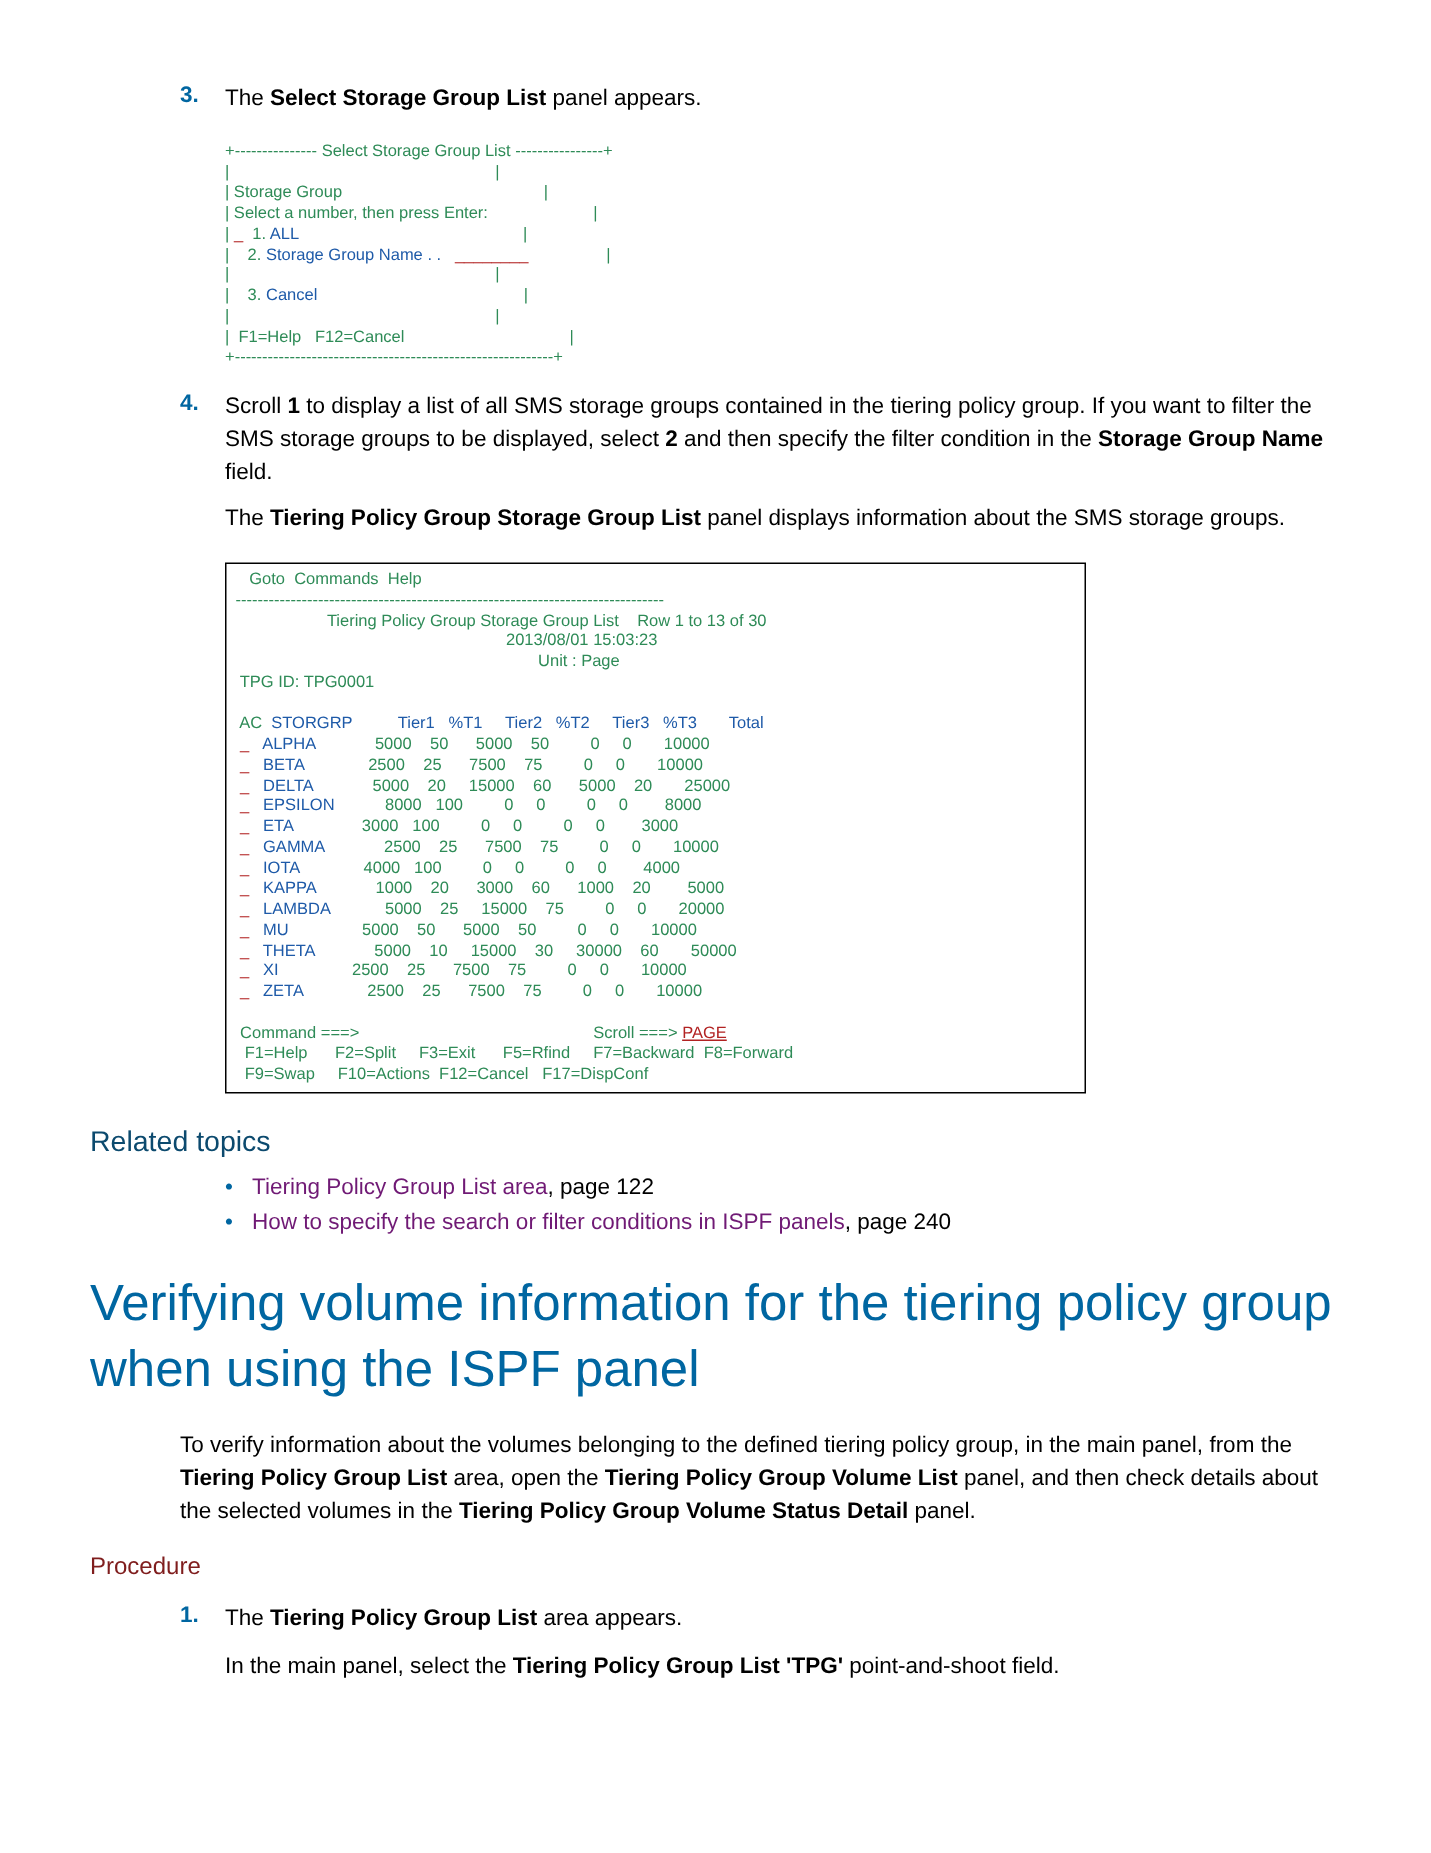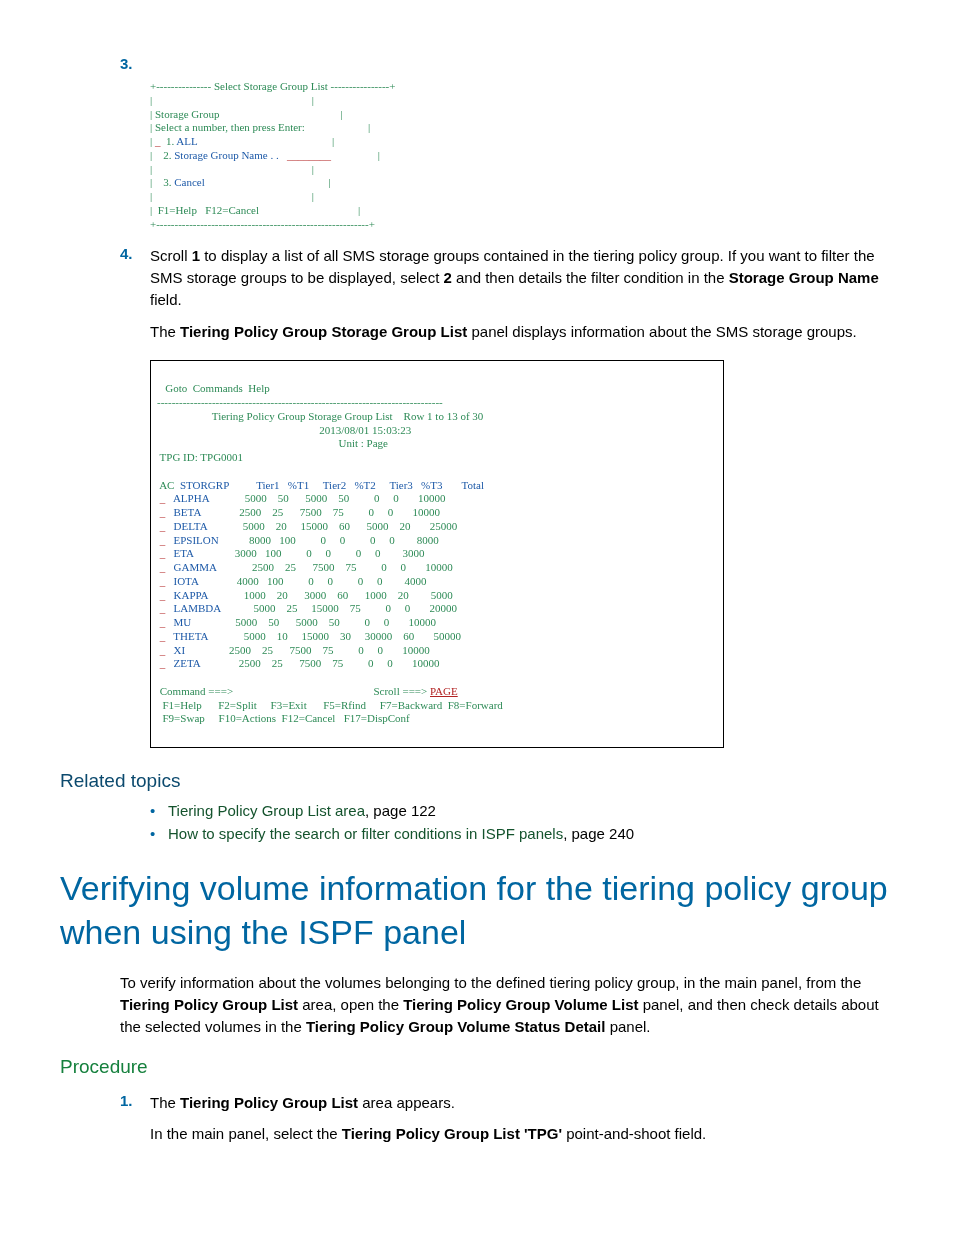--- a/index.html
+++ b/index.html
@@ -24,21 +24,21 @@
     flex: 0 0 30px;
     font-weight: bold;
     color: #0066a1;
   }
   .step-body {
     flex: 1;
     line-height: 1.45;
   }
   .step-body p { margin: 0 0 10px 0; }
   pre.panel {
-    font-family: Liberation Serif, serif;
+    font-family: Liberation Sans, sans-serif;
     font-size: 11px;
     line-height: 1.25;
     margin: 8px 0 14px 30px;
     white-space: pre;
   }
   pre.panel .g { color: #2e8b57; }
   pre.panel .b { color: #1e5aa8; }
   pre.panel .r { color: #b22222; }
   h2.related {
     font-family: Arial, Helvetica, sans-serif;
@@ -55,79 +55,82 @@
   ul.topics li {
     color: #0066a1;
     margin-bottom: 6px;
   }
   ul.topics li::before {
     content: "•";
     color: #0066a1;
     display: inline-block;
     width: 18px;
   }
-  ul.topics .lk { color: #14532d; }
+  ul.topics .lk { color: #701a75; }
   ul.topics .pg { color: #000; }
   h1.title {
     font-family: Arial, Helvetica, sans-serif;
     font-weight: normal;
     color: #0066a1;
     font-size: 34px;
     line-height: 1.3;
     margin: 24px 0 18px -60px;
   }
   p.intro {
     margin: 0 0 16px 0;
     line-height: 1.45;
   }
   h2.proc {
     font-family: Arial, Helvetica, sans-serif;
     font-weight: normal;
-    color: #15803d;
-    font-size: 19px;
+    color: #7f1d1d;
+    font-size: 16px;
     margin: 18px 0 14px -60px;
   }
   b { font-weight: bold; }
 </style>
 </head>
 <body>
 
 <div class="page">
 
   <div class="step">
     <div class="step-num">3.</div>
     <div class="step-body">
+      <p>
+        <span>The </span><b>Select Storage Group List</b><span> panel appears.</span>
+      </p>
     </div>
   </div>
 
 <pre class="panel"><span class="g">+--------------- Select Storage Group List ----------------+</span>
 <span class="g">|                                                          |</span>
 <span class="g">| Storage Group                                            |</span>
 <span class="g">| Select a number, then press Enter:                       |</span>
 <span class="g">| </span><span class="r">_</span><span class="g">  1. </span><span class="b">ALL</span><span class="g">                                                 |</span>
 <span class="g">|    2. </span><span class="b">Storage Group Name . .</span><span class="g">   </span><span class="r">________</span><span class="g">                 |</span>
 <span class="g">|                                                          |</span>
 <span class="g">|    3. </span><span class="b">Cancel</span><span class="g">                                             |</span>
 <span class="g">|                                                          |</span>
 <span class="g">|  F1=Help   F12=Cancel                                    |</span>
 <span class="g">+----------------------------------------------------------+</span></pre>
 
   <div class="step">
     <div class="step-num">4.</div>
     <div class="step-body">
       <p>
-        <span>Scroll </span><b>1</b><span> to display a list of all SMS storage groups contained in the tiering policy group. If you want to filter the SMS storage groups to be displayed, select </span><b>2</b><span> and then details the filter condition in the </span><b>Storage Group Name</b><span> field.</span>
+        <span>Scroll </span><b>1</b><span> to display a list of all SMS storage groups contained in the tiering policy group. If you want to filter the SMS storage groups to be displayed, select </span><b>2</b><span> and then specify the filter condition in the </span><b>Storage Group Name</b><span> field.</span>
       </p>
       <p>
         <span>The </span><b>Tiering Policy Group Storage Group List</b><span> panel displays information about the SMS storage groups.</span>
       </p>
     </div>
   </div>
 
-<pre class="panel" id="panel2" style="border: 1px solid rgb(0, 0, 0); padding: 21px 6px; width: 560px; margin-left: 30px;"><span class="g">   Goto  Commands  Help                                                       </span>
+<pre class="panel" id="panel2" style="border: 1px solid rgb(0, 0, 0); padding: 4px 6px; width: 560px; margin-left: 30px;"><span class="g">   Goto  Commands  Help                                                       </span>
 <span class="g">------------------------------------------------------------------------------</span>
 <span class="g">                    Tiering Policy Group Storage Group List    Row 1 to 13 of 30</span>
 <span class="g">                                                           2013/08/01 15:03:23</span>
 <span class="g">                                                                  Unit : Page </span>
 <span class="g"> TPG ID: TPG0001                                                              </span>
 
 <span class="g"> AC  </span><span class="b">STORGRP          Tier1   %T1     Tier2   %T2     Tier3   %T3       Total</span>
 <span class="g"> </span><span class="r">_</span><span class="g">   </span><span class="b">ALPHA</span><span class="g">             5000    50      5000    50         0     0       10000</span>
 <span class="g"> </span><span class="r">_</span><span class="g">   </span><span class="b">BETA</span><span class="g">              2500    25      7500    75         0     0       10000</span>
 <span class="g"> </span><span class="r">_</span><span class="g">   </span><span class="b">DELTA</span><span class="g">             5000    20     15000    60      5000    20       25000</span>

